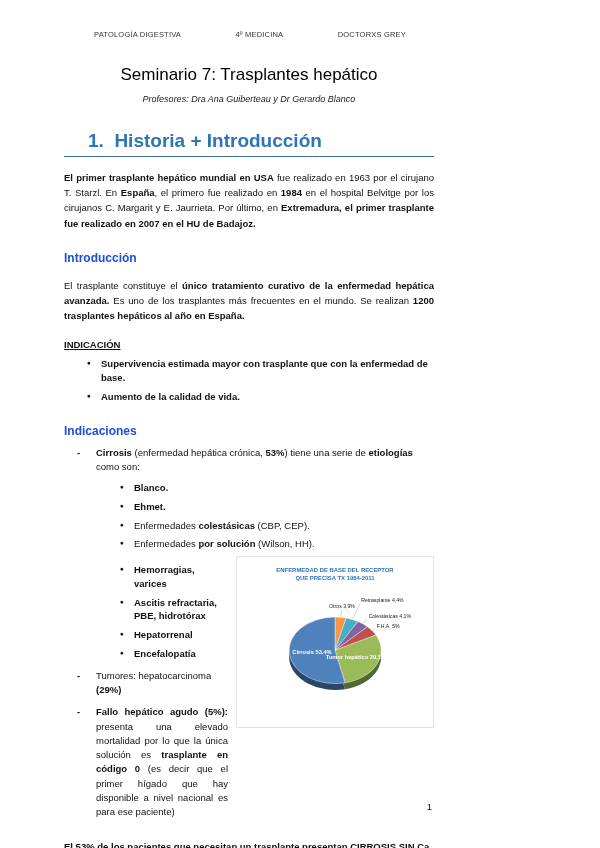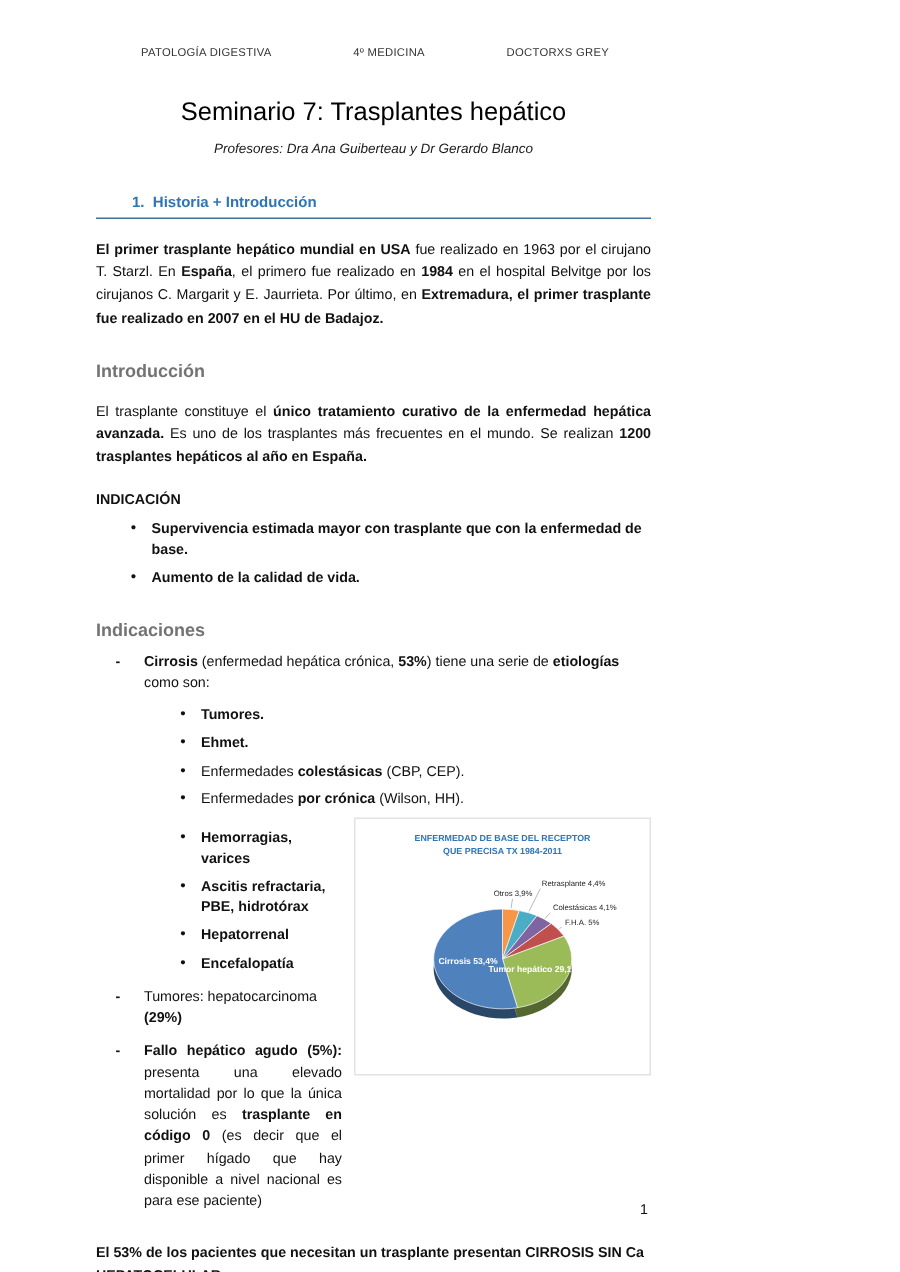--- a/index.html
+++ b/index.html
@@ -5,30 +5,30 @@
   * { margin:0; padding:0; box-sizing:border-box; }
   html,body { background:#ffffff; }
   body { font-family:"Liberation Sans", sans-serif; color:#111; }
   .page { position:relative; width:498px; height:848px; background:#fff; padding:30px 64px 0 64px; overflow:hidden; }
 
   .doc-header { display:flex; justify-content:space-between; padding:0 28px 0 30px; font-size:7.5px; color:#333; letter-spacing:.2px; }
 
   .doc-title { margin-top:26px; text-align:center; font-size:17px; font-weight:400; color:#000; }
   .doc-subtitle { margin-top:9px; text-align:center; font-size:9px; font-style:italic; font-weight:400; color:#1a1a1a; }
 
-  .section-heading { margin-top:26px; padding-left:24px; font-size:10px; font-weight:700; color:#2e75b6; white-space:pre-wrap; }
+  .section-heading { margin-top:26px; padding-left:24px; font-size:19px; font-weight:700; color:#2e75b6; white-space:pre-wrap; }
   .heading-rule { margin-top:4px; border-top:1.5px solid #41719c; }
 
-  .sub-heading { margin-top:20px; font-size:12px; font-weight:700; color:#737373; }
+  .sub-heading { margin-top:20px; font-size:12px; font-weight:700; color:#1d4ed8; }
 
   .body-text { margin-top:13px; font-size:9.5px; line-height:1.6; color:#111; }
   .justify { text-align:justify; }
   .b { font-weight:700; }
 
-  .indication-label { margin-top:16px; font-size:9.5px; font-weight:700; }
+  .indication-label { margin-top:16px; font-size:9.5px; font-weight:700; text-decoration:underline; }
 
   ul.bullet-list { list-style:none; margin-top:7px; }
   ul.bullet-list li { position:relative; font-size:9.5px; line-height:1.45; margin-bottom:5px; padding-left:14px; }
   ul.bullet-list li::before { content:"●"; position:absolute; left:0; top:1px; font-size:6.5px; }
   ul.level-1 { padding-left:23px; }
   ul.level-2 { padding-left:56px; }
 
   .dash-item { position:relative; margin-top:8px; padding-left:32px; font-size:9.5px; line-height:1.5; }
   .dash-item::before { content:"-"; position:absolute; left:13px; top:0; font-weight:700; }
   .dash-text { display:block; }
@@ -74,24 +74,24 @@
     <li><span class="b">Aumento de la calidad de vida.</span></li>
   </ul>
 
   <h3 class="sub-heading">Indicaciones</h3>
 
   <div class="dash-item">
     <span class="dash-text"><span class="b">Cirrosis</span><span> (enfermedad hepática crónica, </span><span class="b">53%</span><span>) tiene una serie de </span><span class="b">etiologías</span><span> como son:</span></span>
   </div>
 
   <ul class="bullet-list level-2">
-    <li><span class="b">Tumores.</span></li>
+    <li><span class="b">Blanco.</span></li>
     <li><span class="b">Ehmet.</span></li>
     <li><span>Enfermedades </span><span class="b">colestásicas</span><span> (CBP, CEP).</span></li>
-    <li><span>Enfermedades </span><span class="b">por crónica</span><span> (Wilson, HH).</span></li>
+    <li><span>Enfermedades </span><span class="b">por solución</span><span> (Wilson, HH).</span></li>
   </ul>
 
 
   <div class="two-col">
     <div class="col-left">
       <ul class="bullet-list level-2">
         <li><span class="b">Hemorragias, varices</span></li>
         <li><span class="b">Ascitis refractaria, PBE, hidrotórax</span></li>
         <li><span class="b">Hepatorrenal</span></li>
         <li><span class="b">Encefalopatía</span></li>

